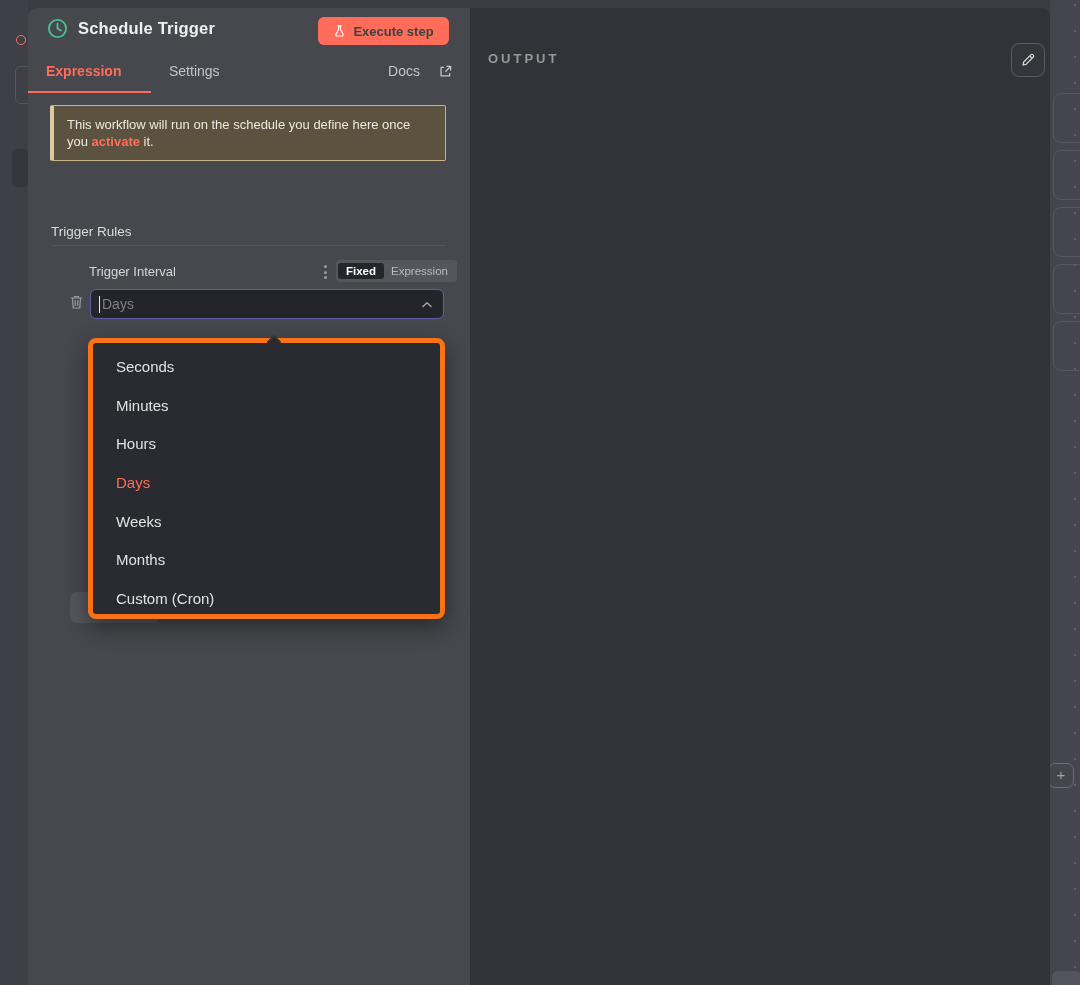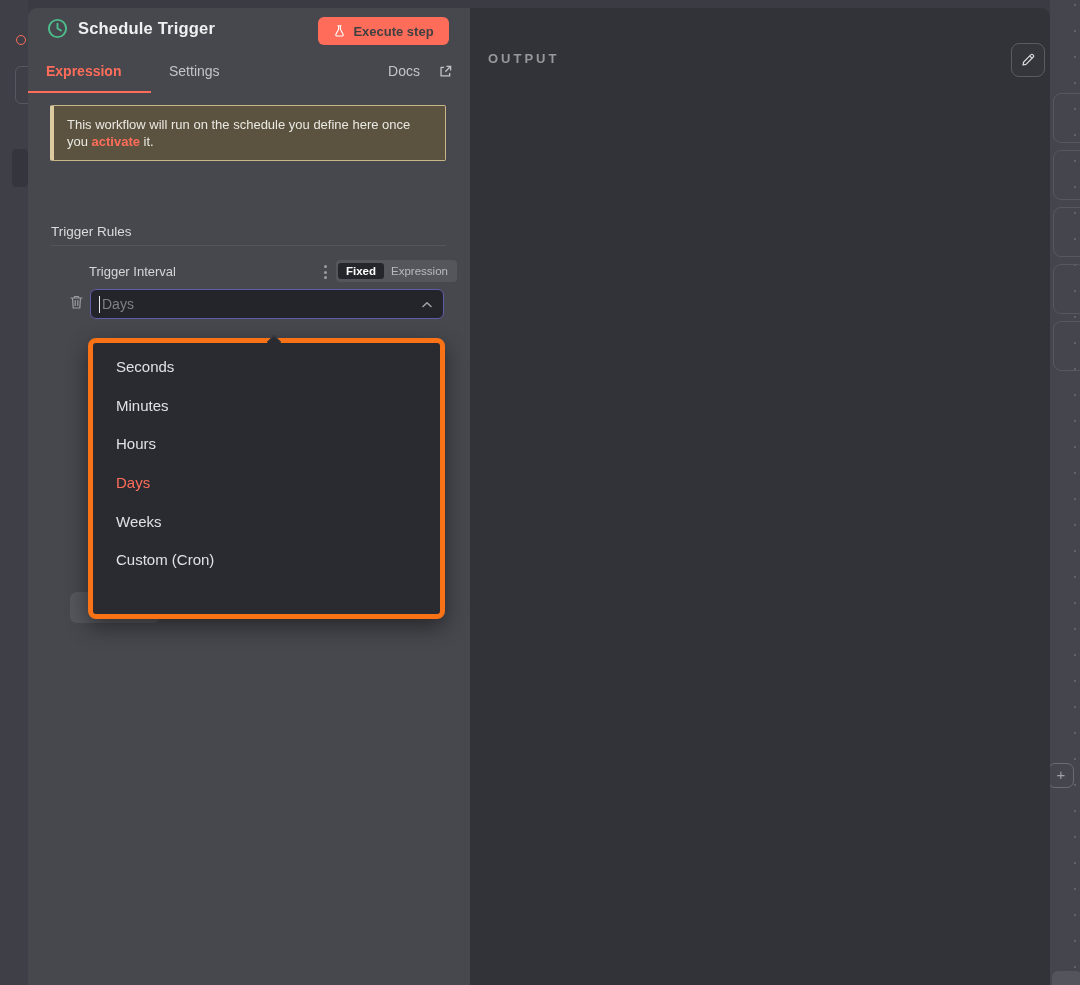--- a/index.html
+++ b/index.html
@@ -163,20 +163,21 @@
     <div id="hidden-add-btn" class="abs"></div>
 
     <div id="interval-dropdown" class="abs">
       <div id="dropdown-notch" class="abs"></div>
 
     <div class="dd-item">Seconds</div>
         <div class="dd-item">Minutes</div>
         <div class="dd-item">Hours</div>
         <div class="dd-item selected">Days</div>
         <div class="dd-item">Weeks</div>
+        <div class="dd-item">Months</div>
         <div class="dd-item">Custom (Cron)</div>
       </div>
   </div>
 
   <div id="output-panel" class="abs">
     <div id="output-title" class="abs">OUTPUT</div>
     <div id="edit-output-btn" class="abs">
       <svg width="16" height="16" viewBox="0 0 16 16">
         <path d="M3 13l.7-3L11 2.7a1.3 1.3 0 0 1 1.9 0l.4.4a1.3 1.3 0 0 1 0 1.9L6 12.3 3 13z" fill="none" stroke="#d9dadc" stroke-width="1.2" stroke-linejoin="round"></path>
         <path d="M9.8 4l2.2 2.2" fill="none" stroke="#d9dadc" stroke-width="1.2"></path>

